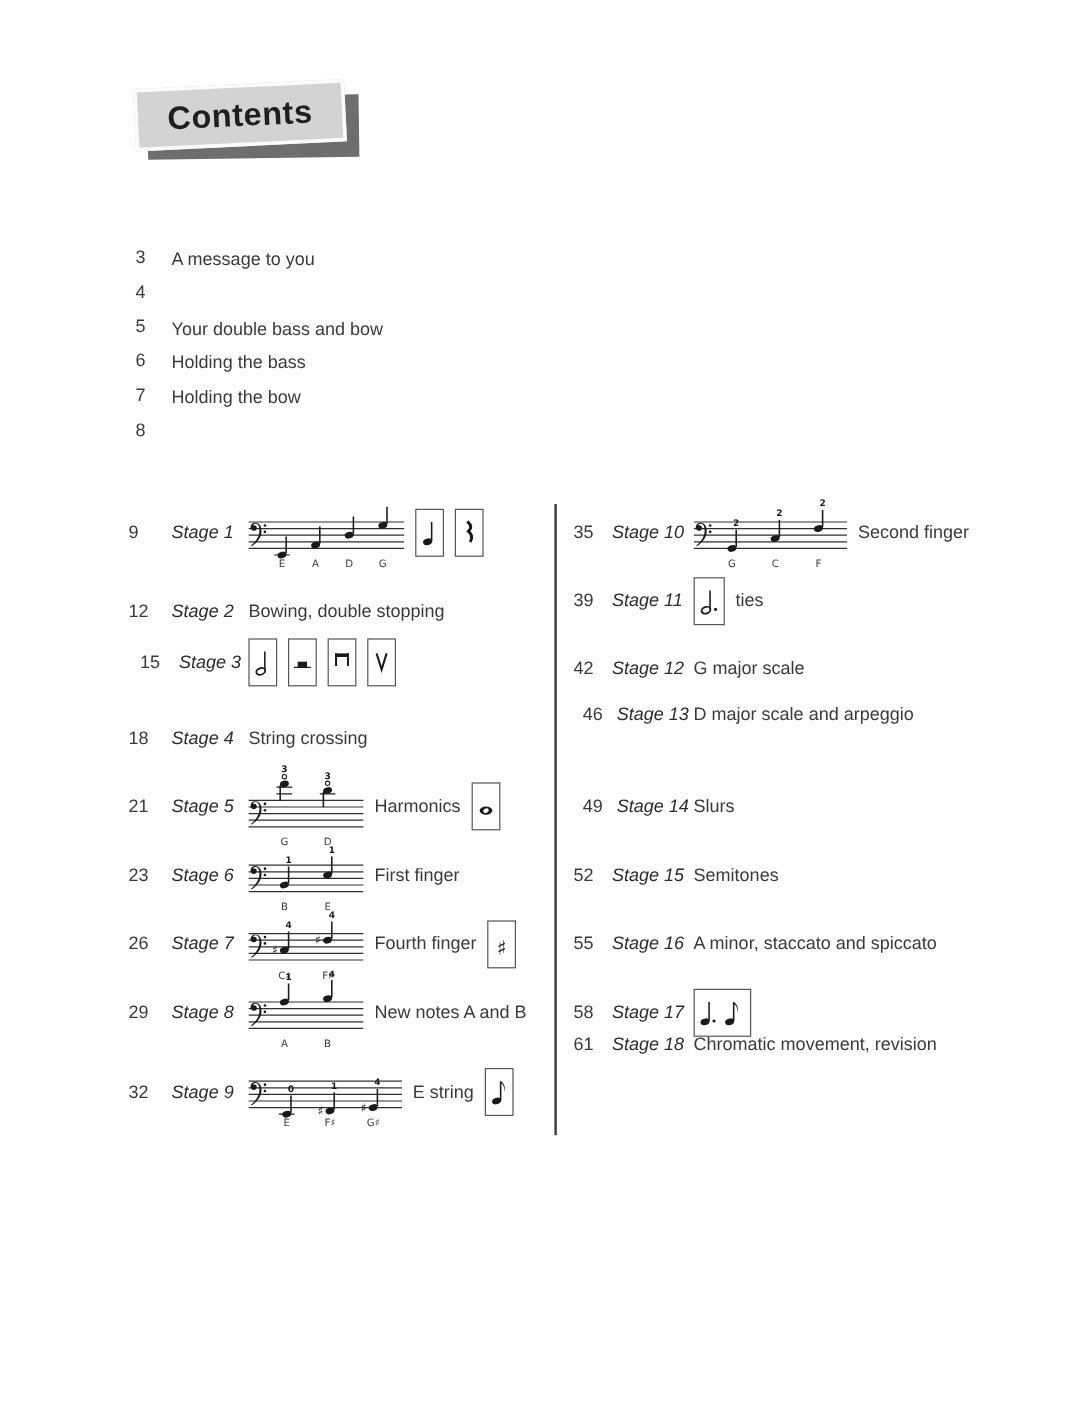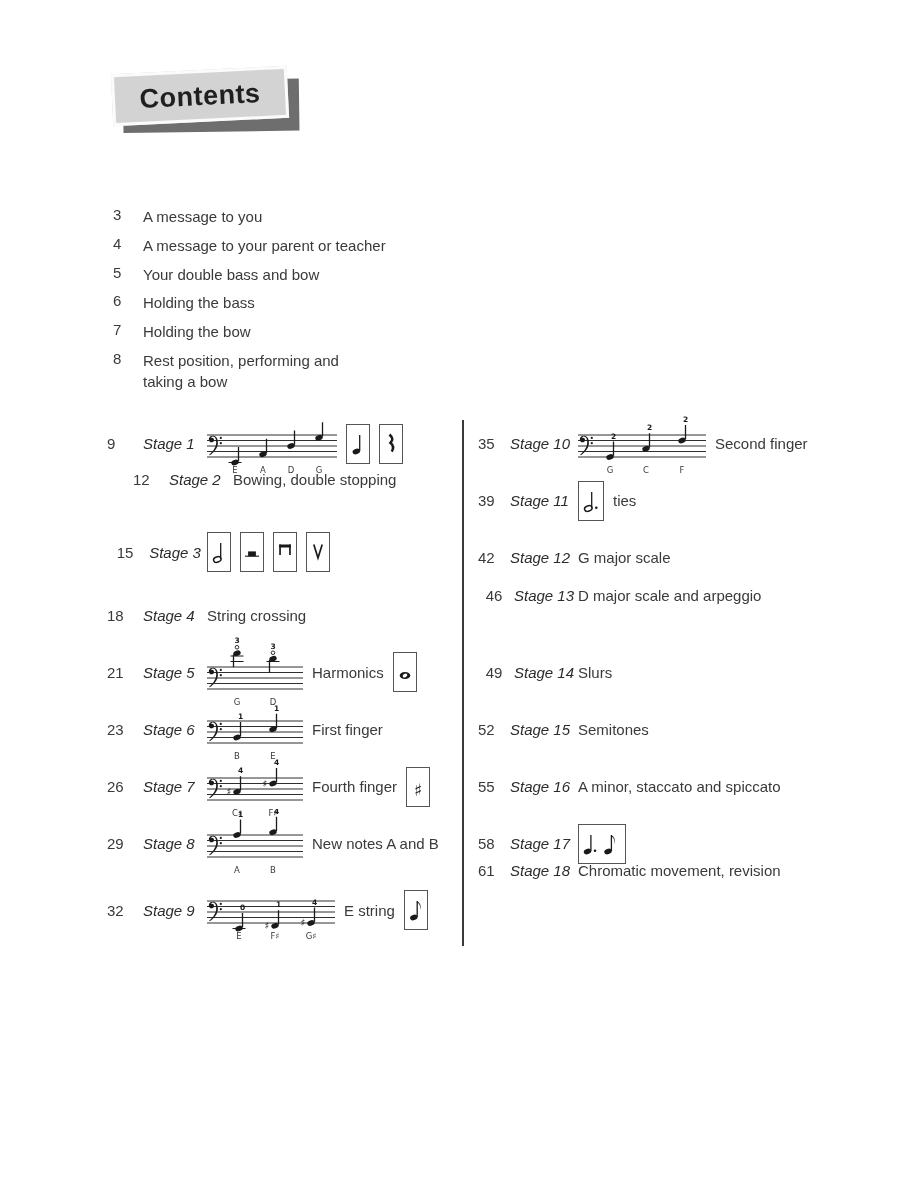--- a/index.html
+++ b/index.html
@@ -47,23 +47,20 @@
   </div>
   <div id="intro">
       <div class="intro-row" style="top: 206px;">
         <span class="num">3</span>
         <div class="lines">
           <div>A message to you</div>
         </div>
       </div>
       <div class="intro-row" style="top: 234.8px;">
         <span class="num">4</span>
-        <div class="lines">
-          <div>A message to your parent or teacher</div>
-        </div>
       </div>
       <div class="intro-row" style="top: 263.6px;">
         <span class="num">5</span>
         <div class="lines">
           <div>Your double bass and bow</div>
         </div>
       </div>
       <div class="intro-row" style="top: 292.4px;">
         <span class="num">6</span>
         <div class="lines">
@@ -71,24 +68,20 @@
         </div>
       </div>
       <div class="intro-row" style="top: 321.2px;">
         <span class="num">7</span>
         <div class="lines">
           <div>Holding the bow</div>
         </div>
       </div>
       <div class="intro-row" style="top: 350px;">
         <span class="num">8</span>
-        <div class="lines">
-          <div>Rest position, performing and</div>
-          <div>taking a bow</div>
-        </div>
       </div>
     </div>
   <div id="col-left">
       <div class="row left" style="top: 408.5px;">
         <span class="num">9</span>
         <span class="stage">Stage 1</span>
         <div class="content">
           <svg width="130" height="70" viewBox="0 0 130 70">
             <line x1="0" y1="26" x2="130" y2="26" stroke="#2f2f2f" stroke-width="1"></line>
             <line x1="0" y1="31.5" x2="130" y2="31.5" stroke="#2f2f2f" stroke-width="1"></line>
@@ -120,21 +113,21 @@
               <line x1="12.7" y1="26" x2="12.7" y2="10" stroke="#1a1a1a" stroke-width="1.3"></line>
             </svg>
           </span>
           <span class="sym-box">
             <svg width="22" height="38" viewBox="0 0 22 38">
               <path d="M9.5,9.5 C13,13 13.2,15 10.4,17.8 C13.6,20.4 14,23 11.8,26.6" stroke="#1a1a1a" stroke-width="2.5" fill="none"></path>
             </svg>
           </span>
         </div>
       </div>
-      <div class="row left" style="top: 444px; margin-left: 26px;">
+      <div class="row left" style="top: 474px;">
         <span class="num">12</span>
         <span class="stage">Stage 2</span>
         <div class="content">
           <span class="caption">Bowing, double stopping</span>
         </div>
       </div>
       <div class="row left" style="top: 517px; text-align: center;">
         <span class="num">15</span>
         <span class="stage">Stage 3</span>
         <div class="content">

